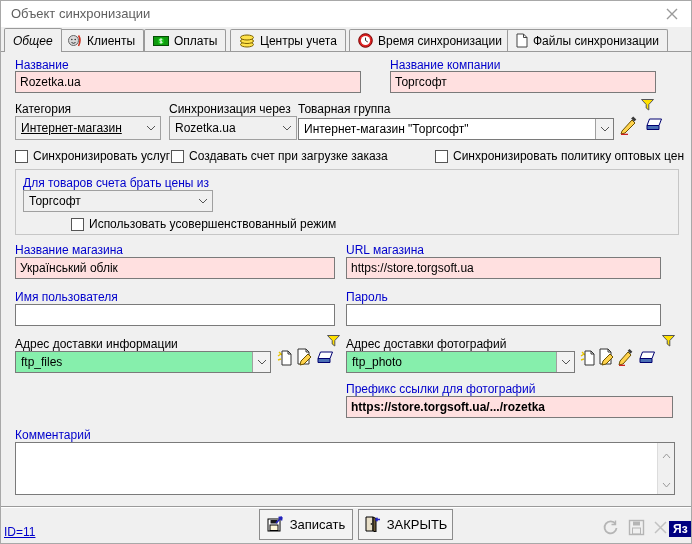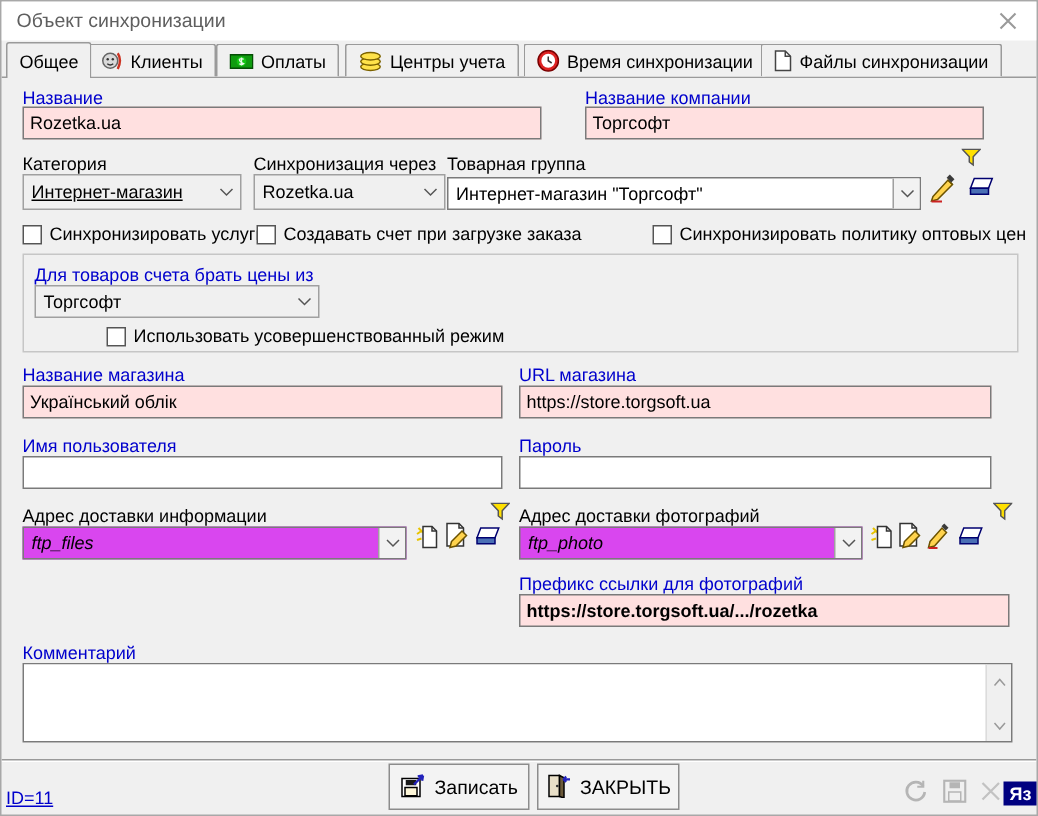--- a/index.html
+++ b/index.html
@@ -6,32 +6,32 @@
   *{box-sizing:border-box;font-family:"Liberation Sans",sans-serif;}
   .window{position:relative;width:692px;height:544px;background:#f0f0f0;border:1px solid #a8a8a8;overflow:hidden;}
   .titlebar{position:absolute;left:0;top:0;width:100%;height:26px;background:#ffffff;}
   .title-text{position:absolute;left:10px;top:5px;font-size:13px;color:#5f5f5f;}
   .close-x{position:absolute;right:10px;top:4px;width:18px;height:18px;cursor:default;}
   .close-x svg{display:block;}
   
   .tabstrip{position:absolute;left:0;top:27px;width:100%;height:24px;}
   .tabstrip .baseline{position:absolute;left:0;top:23px;width:100%;height:1px;background:#9a9a9a;}
   .tab{position:absolute;top:1px;height:22px;background:#f0f0f0;border:1px solid #9a9a9a;border-bottom:none;border-radius:2px 2px 0 0;display:flex;align-items:center;gap:5px;padding:0 8px;font-size:12px;color:#000;}
-  .tab.active{top:0;height:24px;background:#f0f0f0;z-index:2;}
+  .tab.active{top:0;height:24px;background:#f0f0f0;z-index:2;font-style:italic;}
   .tab .ticon{display:flex;align-items:center;}
   
   .lbl{position:absolute;font-size:12px;color:#000;white-space:nowrap;}
   .lbl.blue{color:#0000cc;}
   .inp{position:absolute;height:22px;border:1px solid #7a7a7a;background:#fff;font-size:12px;color:#000;padding:2px 4px;}
   .inp.pink{background:#ffe0e0;}
   .combo{position:absolute;height:22px;border:1px solid #7a7a7a;background:#fff;font-size:12px;color:#000;display:flex;align-items:center;}
   .combo .val{flex:1;padding:0 5px;white-space:nowrap;overflow:hidden;}
   .combo .chev{width:18px;height:100%;display:flex;align-items:center;justify-content:center;}
   .combo.flat{background:#f0f0f0;border-color:#a0a0a0;height:24px;}
-  .combo.pink{background:#d946ef;font-style:italic;}
+  .combo.pink{background:#86efac;}
   .combo.boxbtn .chev{border-left:1px solid #a0a0a0;background:#f2f2f2;}
   .cbrow{position:absolute;display:flex;align-items:center;gap:5px;font-size:12px;color:#000;}
   .cbox{width:13px;height:13px;border:1px solid #555;background:#fff;flex:0 0 auto;}
   .groupbox{position:absolute;border:1px solid #c6c6c6;background:#f0f0f0;}
   .icon{position:absolute;display:flex;align-items:center;justify-content:center;}
   
   .comment-wrap{position:absolute;border:1px solid #7a7a7a;background:#fff;}
   .comment-wrap textarea{position:absolute;left:0;top:0;width:calc(100% - 17px);height:100%;border:none;resize:none;outline:none;font-size:12px;padding:2px 4px;background:#fff;}
   .vscroll{position:absolute;right:0;top:0;width:17px;height:100%;background:#f0f0f0;border-left:1px solid #dcdcdc;display:flex;flex-direction:column;justify-content:space-between;align-items:center;padding:2px 0;}
   

